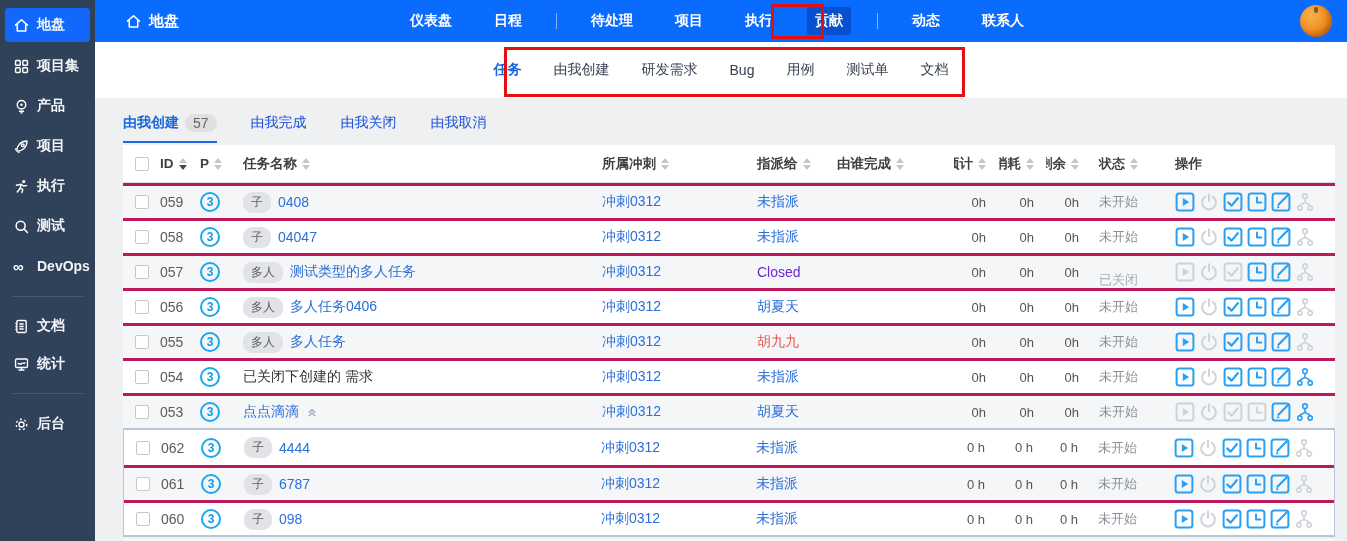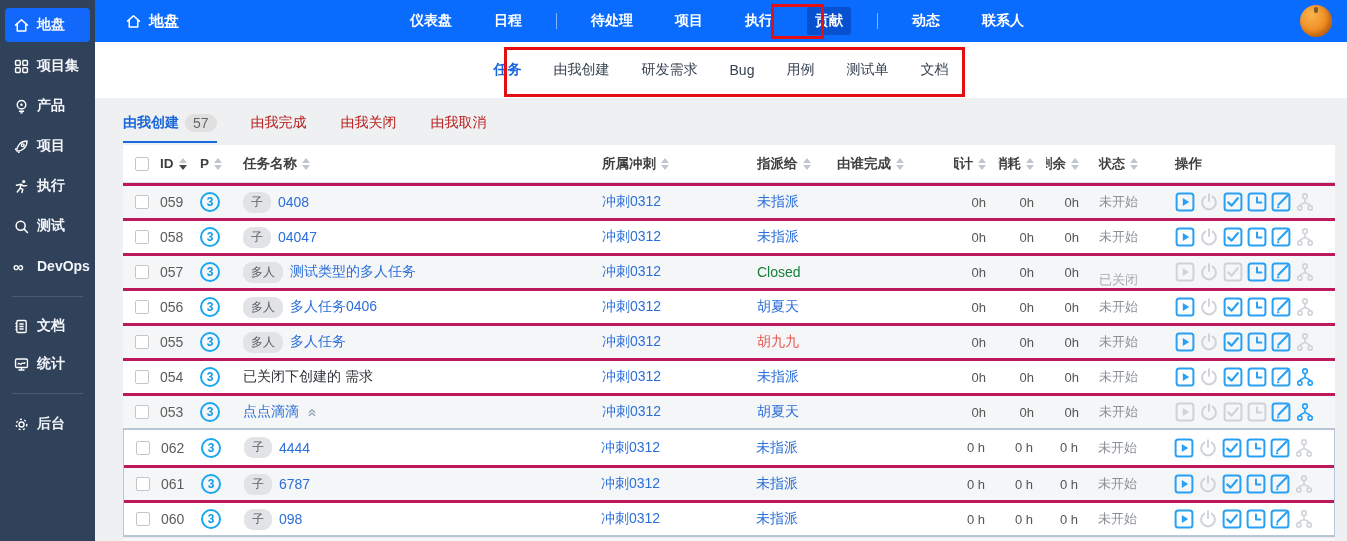--- a/index.html
+++ b/index.html
@@ -40,21 +40,21 @@
 
   
   .subnav { position:absolute; left:95px; top:42px; right:0; height:56px; background:#fff;
     display:flex; align-items:center; justify-content:center; gap:32px; z-index:5; }
   .sn-item { font-size:14px; color:#374151; cursor:pointer; }
   .sn-item.active { color:var(--accent-tab,#1a66dd); font-weight:bold; }
 
   
   .content { position:absolute; left:95px; top:98px; right:0; bottom:0; background:#eef0f1; }
   .tabs { display:flex; align-items:center; gap:34px; padding:13px 12px 0 28px; height:47px; }
-  .tab { font-size:14px; color:#b91c1c; cursor:pointer; padding-bottom:9px;
+  .tab { font-size:14px; color:#1d4ed8; cursor:pointer; padding-bottom:9px;
     border-bottom:2px solid transparent; display:flex; align-items:center; gap:6px; }
   .tab.active { color:var(--accent-tab,#1a66dd); font-weight:bold;
     border-bottom-color:var(--accent-tab,#1a66dd); }
   .tab .count { background:#e0e0e0; color:#666; font-size:14px; font-weight:normal;
     border-radius:9px; padding:1px 8px; }
 
   
   .table-card { margin-left:28px; width:1212px; background:#fff; }
   .trow { display:flex; align-items:center; height:35px; border-top:3px solid #be185d; }
   .thead { height:38px; border-top:none; border-bottom:1px solid #ddd; font-weight:bold; color:#3f3f3f; font-size:13.5px; }
@@ -88,21 +88,21 @@
   .tag { background:#e1e3e7; color:#5b5e63; border-radius:9px; padding:2px 8px; font-size:12px;
     margin-right:7px; flex:0 0 auto; }
   .tname { cursor:pointer; }
   .tname.link { color:var(--link-blue,#2b6fd9); }
   .tname.plain { color:#2f3найд4; color:#31343a; }
   .chev { display:none; margin-left:7px; color:#93a6bd; }
   .chev.show { display:inline-block; }
   .lnk { color:var(--link-blue,#2b6fd9); cursor:pointer; }
   .assn.link { color:var(--link-blue,#2b6fd9); cursor:pointer; }
   .assn.red { color:var(--danger-red,#e9574f); cursor:pointer; }
-  .assn.ghost { color:#15803d; }
+  .assn.ghost { color:#6d28d9; }
   .status.wait { color:#8a8f97; }
   .status.closed { color:#a8adb5;margin-top:16px; }
 
   .act { width:20px; height:20px; cursor:pointer; }
   .act svg { width:20px; height:20px; }
   .act.on { color:var(--icon-blue,#27a0f5); }
   .act.off { color:#cfd3d9; cursor:default; }
 
   .child-group { border:2px solid #b9c6d8; border-left-width:1px; border-right-width:1px; }
   .child-group .trow:first-child { border-top:none; }

